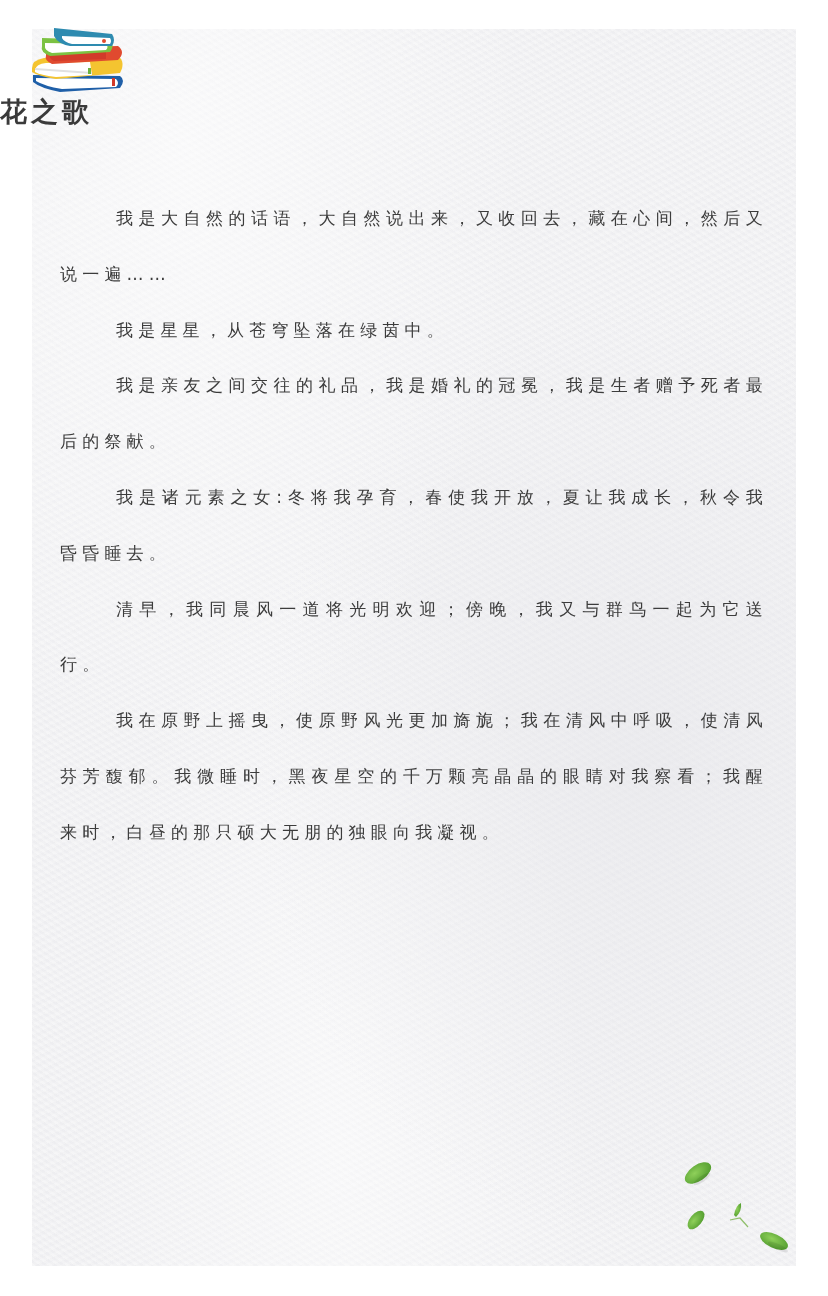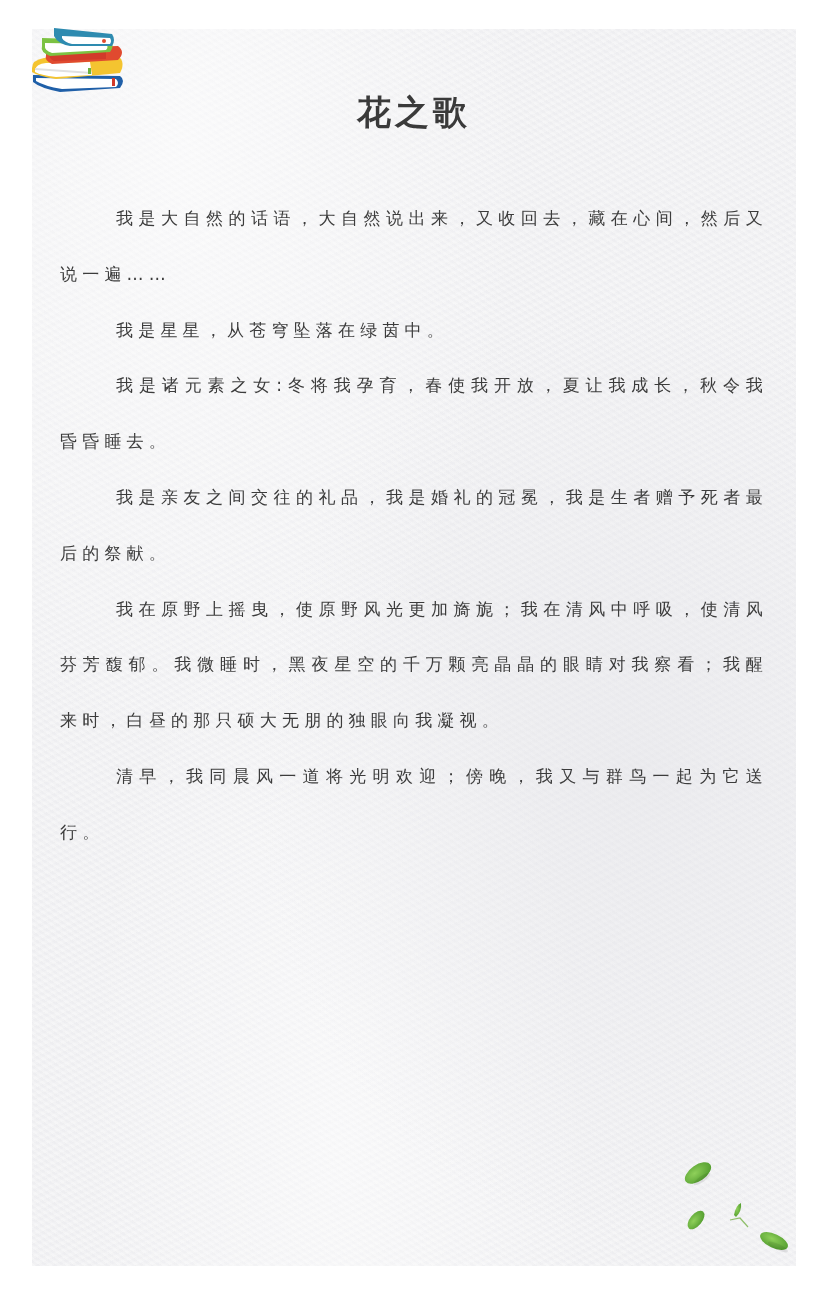--- a/index.html
+++ b/index.html
@@ -33,22 +33,21 @@
       left: 30px;
       top: 16px;
       width: 100px;
       height: 80px;
     }
     .title {
       position: absolute;
       left: 0;
       top: 88px;
       width: 828px;
-      text-align: center;
-      font-size: 34px;
+      font-size: 27px;
       font-weight: bold;
       color: #3a3a3a;
       letter-spacing: 4px;
       line-height: 48px;
     }
     .body-text {
       position: absolute;
       left: 60px;
       top: 191px;
       width: 708px;
@@ -97,24 +96,24 @@
     <path d="M32 20 L80 22 Q82 25 80 28 L42 28 Q34 26 32 22 Z" fill="#ffffff"></path>
     <circle cx="74" cy="25" r="2" fill="#e04a2f"></circle>
   </svg>
 </div>
 
 <div class="title">花之歌</div>
 
 <div class="body-text">
   <p>我是大自然的话语，大自然说出来，又收回去，藏在心间，然后又说一遍……</p>
   <p>我是星星，从苍穹坠落在绿茵中。</p>
+  <p>我是亲友之间交往的礼品，我是婚礼的冠冕，我是生者赠予死者最后的祭献。</p>
   <p>我是诸元素之女:冬将我孕育，春使我开放，夏让我成长，秋令我昏昏睡去。</p>
-  <p>我是亲友之间交往的礼品，我是婚礼的冠冕，我是生者赠予死者最后的祭献。</p>
+  <p>清早，我同晨风一道将光明欢迎；傍晚，我又与群鸟一起为它送行。</p>
   <p>我在原野上摇曳，使原野风光更加旖旎；我在清风中呼吸，使清风芬芳馥郁。我微睡时，黑夜星空的千万颗亮晶晶的眼睛对我察看；我醒来时，白昼的那只硕大无朋的独眼向我凝视。</p>
-  <p>清早，我同晨风一道将光明欢迎；傍晚，我又与群鸟一起为它送行。</p>
 </div>
 
 <div class="leaves">
   <svg width="130" height="110" viewBox="0 0 130 110" xmlns="http://www.w3.org/2000/svg">
     <defs>
       <radialGradient id="lg" cx="40%" cy="40%" r="70%">
         <stop offset="0%" stop-color="#8fd05a"></stop>
         <stop offset="100%" stop-color="#4f9a2c"></stop>
       </radialGradient>
     </defs>

